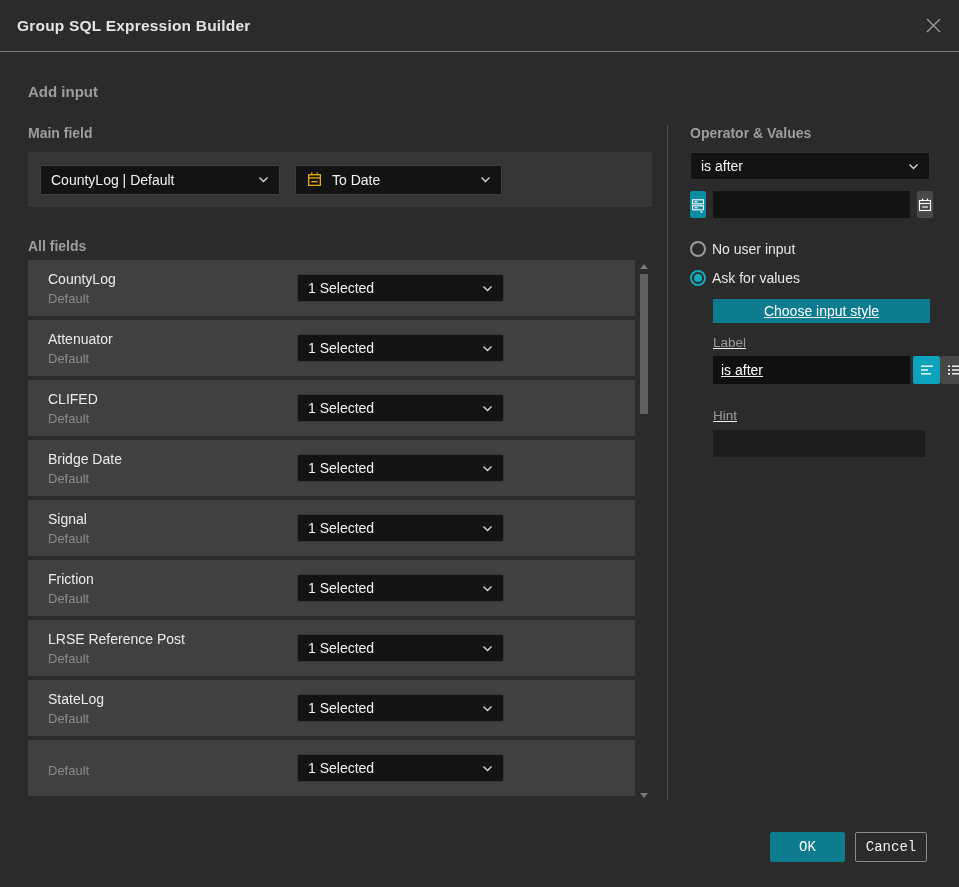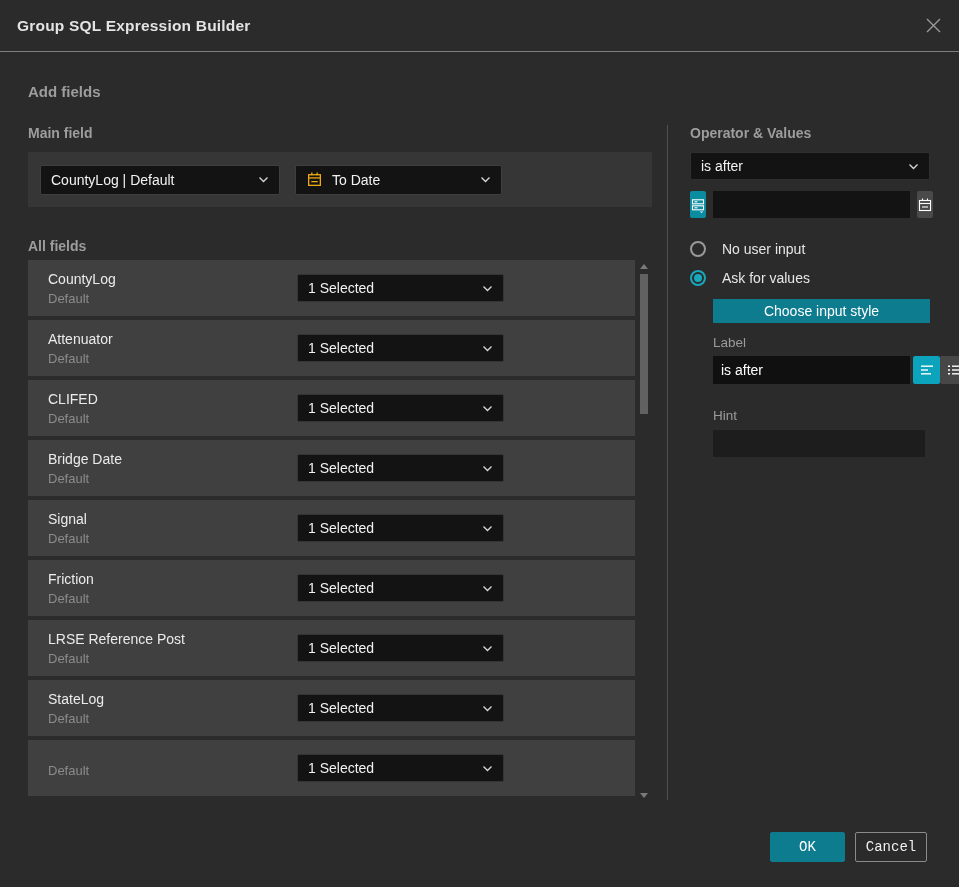--- a/index.html
+++ b/index.html
@@ -65,28 +65,28 @@
   .op-select { margin-top: 11px; width: 240px; height: 28px; border-color: #2f2f2f; }
   .value-row { margin-top: 11px; display: flex; gap: 7px; height: 27px; width: 240px; }
   .icon-btn { display: flex; align-items: center; justify-content: center; border: none;
     cursor: pointer; border-radius: 2px; color: #fff; }
   .btn-unique { width: 26px; background: #0b8da1; }
   .btn-cal { width: 27px; background: #4a4a4a; }
   .txt-input { background: #131313; border: none; color: #fff; font-size: 14px;
     padding: 0 8px; font-family: "Liberation Sans", sans-serif; outline: none; }
   .value-input { flex: 1; }
   .radios { margin-top: 23px; }
-  .radio-row { display: flex; align-items: center; gap: 16px; margin-bottom: 13px; cursor: pointer; }
+  .radio-row { display: flex; align-items: center; gap: 6px; margin-bottom: 13px; cursor: pointer; }
   .radio { width: 16px; height: 16px; border-radius: 50%; border: 2px solid #9a9a9a;
     flex: none; position: relative; }
   .radio.selected { border-color: #18a8bc; }
   .radio.selected::after { content: ""; position: absolute; left: 2px; top: 2px;
     width: 8px; height: 8px; border-radius: 50%; background: #18a8bc; }
   .radio-label { font-size: 14px; color: #e6e6e6; }
-  .ask-block { margin-left: 23px; margin-top: 9px; width: 217px; }
+  .ask-block { margin-left: 23px; margin-top: 9px; width: 217px; text-decoration: underline; }
   .choose-btn { width: 100%; height: 24px; background: #0e7c8f; color: #fff;
     border: none; font-size: 14px; font-family: "Liberation Sans", sans-serif;
     cursor: pointer; display: flex; align-items: center; justify-content: center; }
   .mini-label { font-size: 13.5px; color: #9b9b9b; margin-top: 12px; }
   .label-row { display: flex; margin-top: 6px; height: 28px; }
   .label-input { flex: 1; background: #101010; }
   .toggle-group { display: flex; margin-left: 3px; flex: none; }
   .toggle-btn { width: 27px; height: 28px; }
   .toggle-btn.active { background: #0ba4bc; }
   .toggle-btn.inactive { background: #474747; }
@@ -107,21 +107,21 @@
   <div class="close-btn">
     <span style="display:flex">
       <svg width="17" height="17" viewBox="0 0 17 17">
           <path d="M2 2l13 13M15 2L2 15" stroke="#9a9a9a" stroke-width="1.4" fill="none"></path>
         </svg>
     </span>
   </div>
 </div>
 
 <div class="content">
-  <div class="h-addfields sec-label" style="font-size:15px">Add fields</div>
+  <div class="h-addfields sec-label" style="font-size:15px">Add input</div>
 
   <div class="columns">
 
     <div class="col-left">
       <div class="sec-label">Main field</div>
 
       <div class="main-panel">
         <div class="select sel-field">
           <span>CountyLog | Default</span>
           <span class="chev" style="display:flex">

